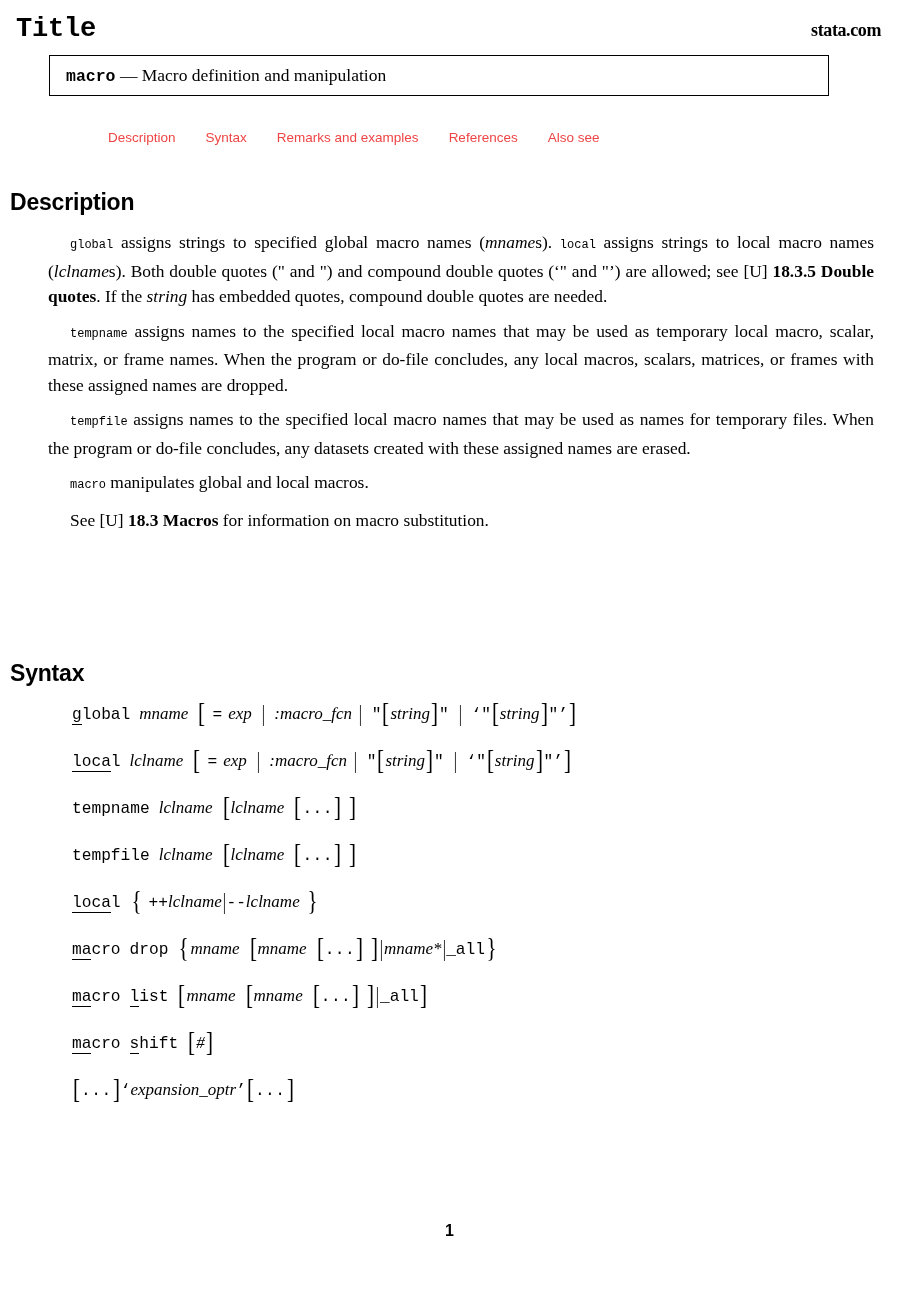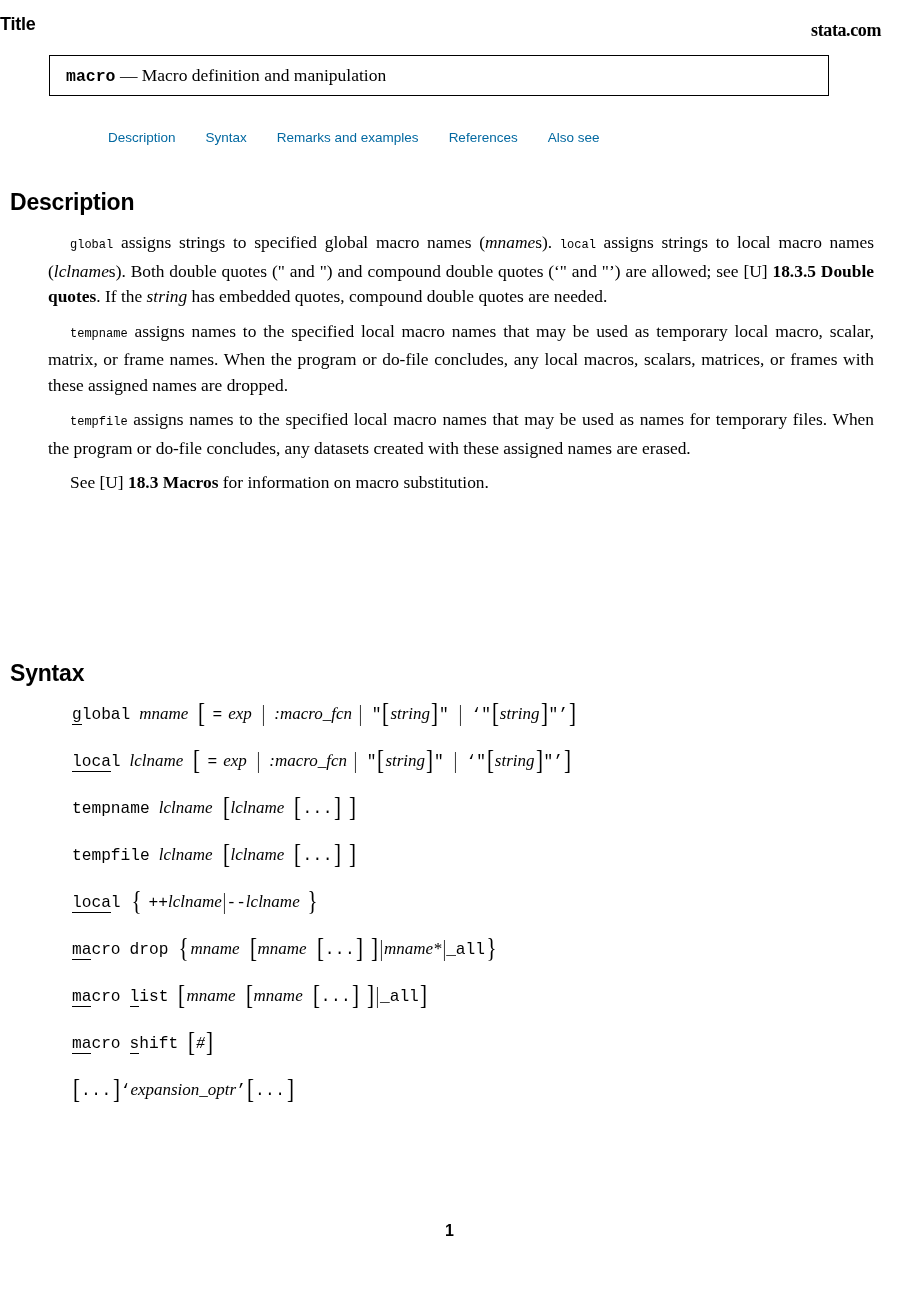--- a/index.html
+++ b/index.html
@@ -19,25 +19,25 @@
   
   .page-header {
     position: absolute;
     left: 0;
     top: 14px;
     width: 899px;
     height: 34px;
   }
   .doc-title {
     position: absolute;
-    left: 0;
+    left: 16px;
     top: 0;
-    font-family: Liberation Sans, sans-serif;
-    font-weight: bold;
-    font-size: 18px;
+    font-family: Liberation Mono, monospace;
+    font-weight: bold;
+    font-size: 27px;
     letter-spacing: -0.2px;
   }
   .stata-logo {
     position: absolute;
     right: 18px;
     top: 6px;
     font-family: Liberation Serif, serif;
     font-weight: bold;
     font-size: 18px;
     letter-spacing: -0.4px;
@@ -70,21 +70,21 @@
   }
 
   
   .navlinks {
     position: absolute;
     left: 108px;
     top: 130px;
     width: 700px;
     font-family: "Liberation Sans", sans-serif;
     font-size: 13.5px;
-    color: #0369a1;
+    color: #ef4444;
     white-space: nowrap;
   }
   .navlinks .nav-item {
     display: inline-block;
     margin-right: 30px;
   }
   .navlinks .nav-item:last-child { margin-right: 0; }
 
   
   .section-head {
@@ -216,20 +216,21 @@
 <div class="section-head" id="head-description">Description</div>
 
 <div class="desc-body">
   <p><span class="mono">global</span><span> assigns strings to specified global macro names (</span><span class="ital">mname</span><span>s). </span><span class="mono">local</span><span> assigns strings to local macro names (</span><span class="ital">lclname</span><span>s). Both double quotes (" and ") and compound double quotes (‘" and "’) are allowed; see [U] </span><span class="bold">18.3.5 Double quotes</span><span>. If the </span><span class="ital">string</span><span> has embedded quotes, compound double quotes are needed.</span></p>
 
 
   <p><span class="mono">tempname</span><span> assigns names to the specified local macro names that may be used as temporary local macro, scalar, matrix, or frame names. When the program or do-file concludes, any local macros, scalars, matrices, or frames with these assigned names are dropped.</span></p>
 
   <p><span class="mono">tempfile</span><span> assigns names to the specified local macro names that may be used as names for temporary files. When the program or do-file concludes, any datasets created with these assigned names are erased.</span></p>
 
+  <p><span class="mono">macro</span><span> manipulates global and local macros.</span></p>
 
   <p class="last"><span>See [U] </span><span class="bold">18.3 Macros</span><span> for information on macro substitution.</span></p>
 </div>
 
 <div class="section-head" id="head-syntax">Syntax</div>
 
 <div class="syntax-body">
 
   <div class="syn-line">
     <span class="kw"><u>g</u><span>lobal</span></span><span class="sp3"></span><span class="arg">mname</span><span class="sp3"></span><span class="br">[</span><span class="sp2"></span><span class="lit">=</span><span class="sp2"></span><span class="arg">exp</span><span class="sp3"></span><span class="bar">|</span><span class="sp3"></span><span class="arg">:macro_fcn</span><span class="sp2"></span><span class="bar">|</span><span class="sp3"></span><span class="q">"</span><span class="br">[</span><span class="arg">string</span><span class="br">]</span><span class="q">"</span><span class="sp3"></span><span class="bar">|</span><span class="sp3"></span><span class="q">‘"</span><span class="br">[</span><span class="arg">string</span><span class="br">]</span><span class="q">"’</span><span class="br">]</span>

